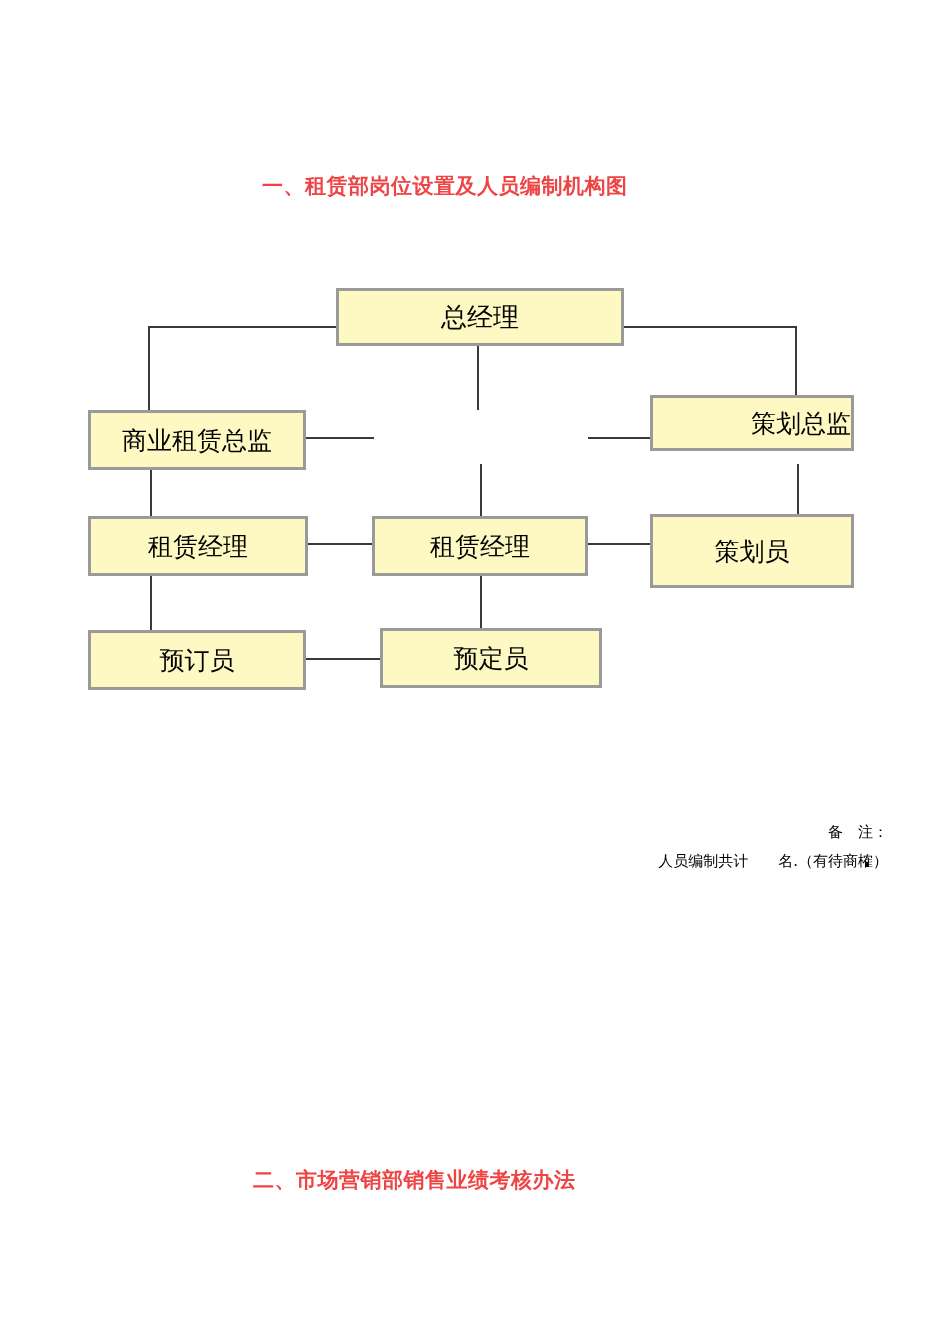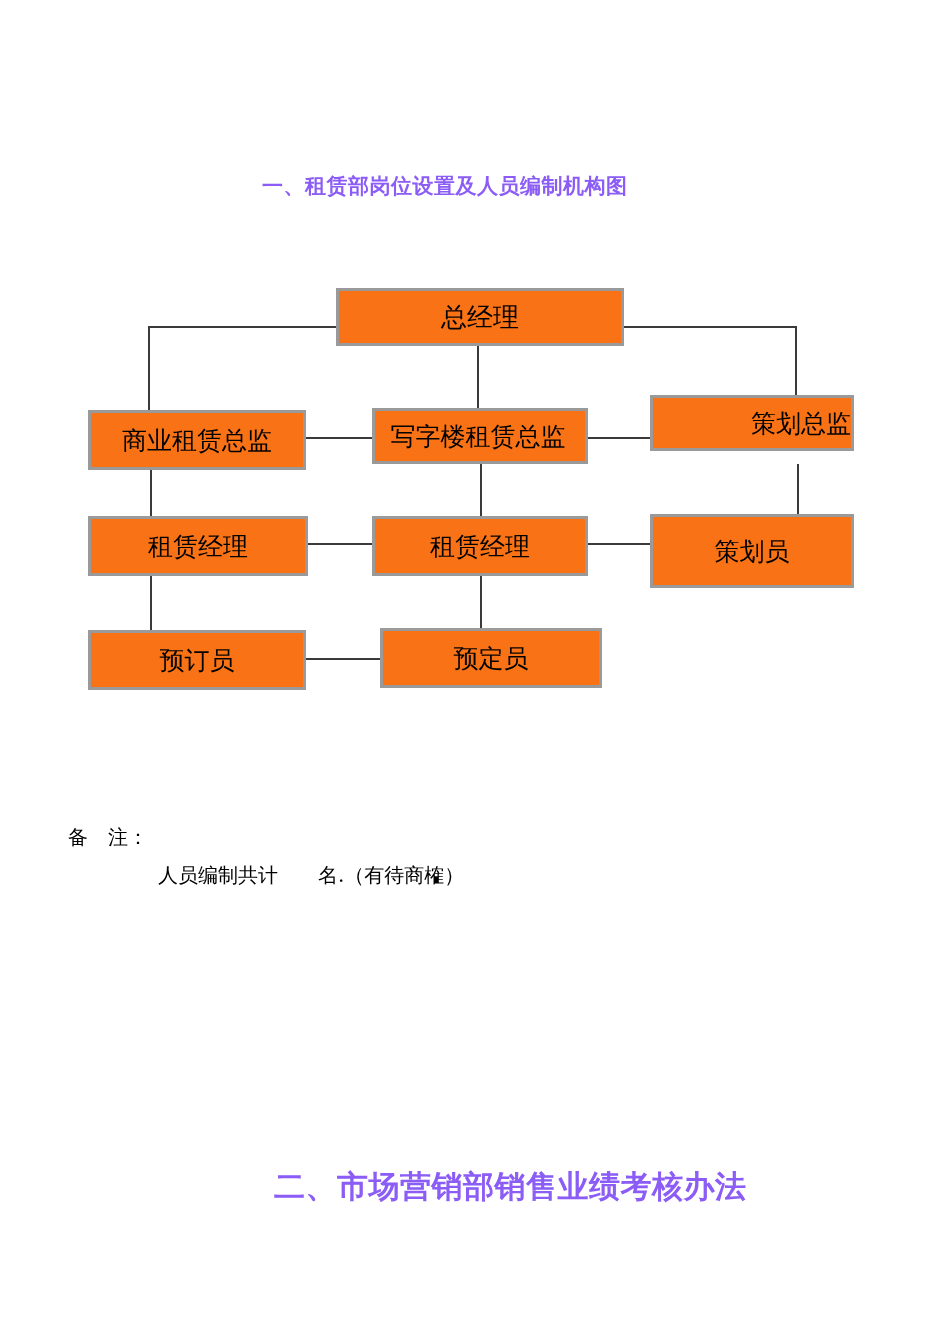--- a/index.html
+++ b/index.html
@@ -20,50 +20,50 @@
     position: absolute;
     left: 0; top: 0;
     width: 950px;
     height: 1344px;
   }
 
   
   .heading {
     position: absolute;
     font-weight: bold;
-    color: #8b5cf6;
+    color: #ef4444;
     white-space: nowrap;
     letter-spacing: 0.5px;
     text-align: right;
   }
   #heading-one {
     left: 262px;
     top: 172px;
     font-size: 21px;
   }
   #heading-two {
-    left: 274px;
+    left: 253px;
     top: 1166px;
-    font-size: 31px;
+    font-size: 21px;
   }
 
   
   #org-chart {
     position: absolute;
     left: 0;
     top: 0;
     width: 950px;
     height: 760px;
   }
 
   .node {
     position: absolute;
     box-sizing: border-box;
     border: 3px solid #9a9a9a;
-    background: #f97316;
+    background: #fef9c3;
     display: flex;
     align-items: center;
     font-size: 25px;
     line-height: 1;
     white-space: nowrap;
     color: #000;
     z-index: 3;
   }
   .node .node-label {
     display: block;
@@ -134,24 +134,25 @@
   #conn-book       { left: 306px; top: 658px; width: 76px; }
 
   
   #notes {
     position: absolute;
     left: 68px;
     top: 818px;
     width: 820px;
   }
   .note-line {
-    font-size: 20px;
+    font-size: 15px;
     line-height: 1.9;
     color: #000;
     white-space: pre;
+    text-align: right;
   }
   #note-body { padding-left: 90px; }
 </style>
 </head>
 <body>
 
 <div id="page">
 
   <div class="heading" id="heading-one">一、租赁部岗位设置及人员编制机构图</div>
 
@@ -179,23 +180,20 @@
     <div class="conn h" id="conn-book"></div>
 
     <div class="node center" id="node-gm">
       <span class="node-label">总经理</span>
     </div>
 
     <div class="node center" id="node-dir-retail">
       <span class="node-label">商业租赁总监</span>
     </div>
 
-    <div class="node center overflow" id="node-dir-office">
-      <span class="node-label">写字楼租赁总监</span>
-    </div>
 
     <div class="node right overflow" id="node-dir-plan">
       <span class="node-label">策划总监</span>
     </div>
 
     <div class="node center" id="node-mgr-left">
       <span class="node-label">租赁经理</span>
     </div>
 
     <div class="node center" id="node-mgr-mid">

